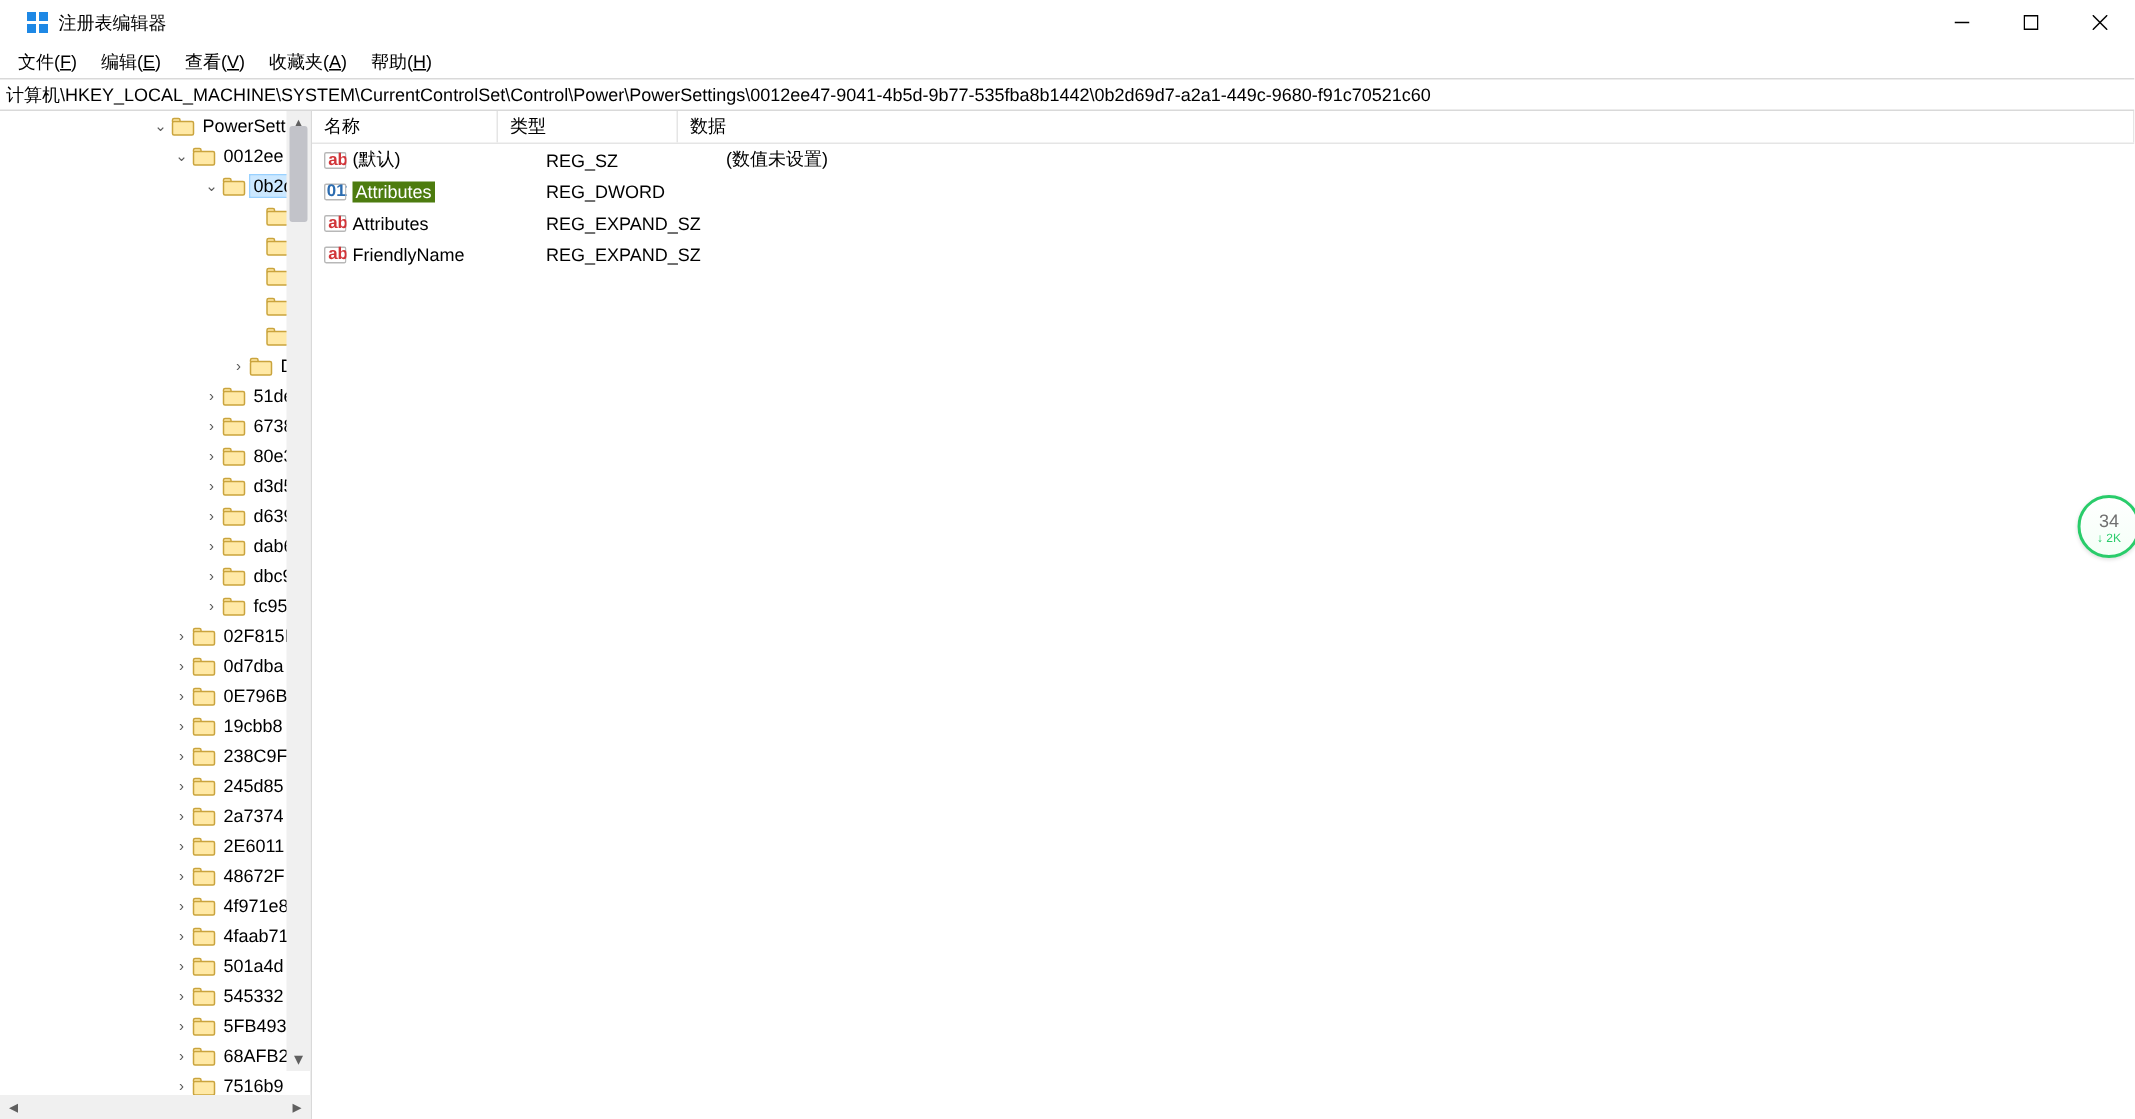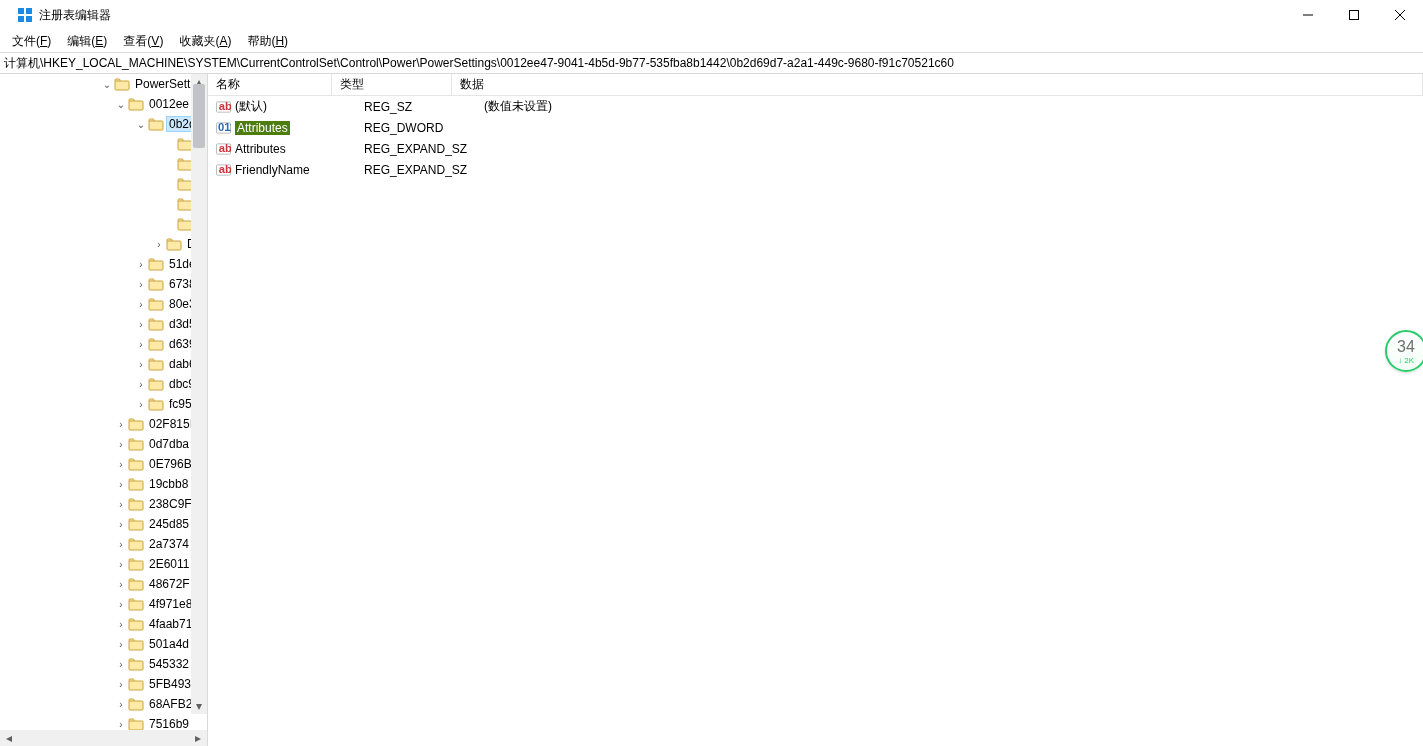--- a/index.html
+++ b/index.html
@@ -54,21 +54,21 @@
   .list-row .typecell { width:120px;margin-left:28px; }
   .list-row .datacell { flex:1; }
   .list-row.selected .name-label { background:#4d7c0f; color:#fff; padding:0 2px; }
 
   
   .folder-svg rect.body { fill:#ffe9a6; stroke:#caa43d; stroke-width:1; }
   .folder-svg rect.tab  { fill:#ffe9a6; stroke:#caa43d; stroke-width:1; }
 
   
   .float-widget { position:absolute; right:-4px; top:330px; width:42px; height:42px; border-radius:50%; background:linear-gradient(#fff,#f4fff7); border:2px solid #29cc6a; display:flex; flex-direction:column; align-items:center; justify-content:center; color:#5f6b63; overflow:hidden; box-shadow:0 1px 3px rgba(0,0,0,.15); }
-  .float-widget .big { font-size:16px; color:#707070; }
+  .float-widget .big { font-size:12px; color:#707070; }
   .float-widget .small { font-size:8px; color:#29cc6a; }
 </style>
 </head>
 <body>
 
 <div class="titlebar">
   <span class="app-icon">
     <svg width="16" height="16" viewBox="0 0 16 16">
         <rect x="1" y="1" width="6" height="6" fill="#1e88e5"></rect>
         <rect x="9" y="1" width="6" height="6" fill="#1e88e5"></rect>

